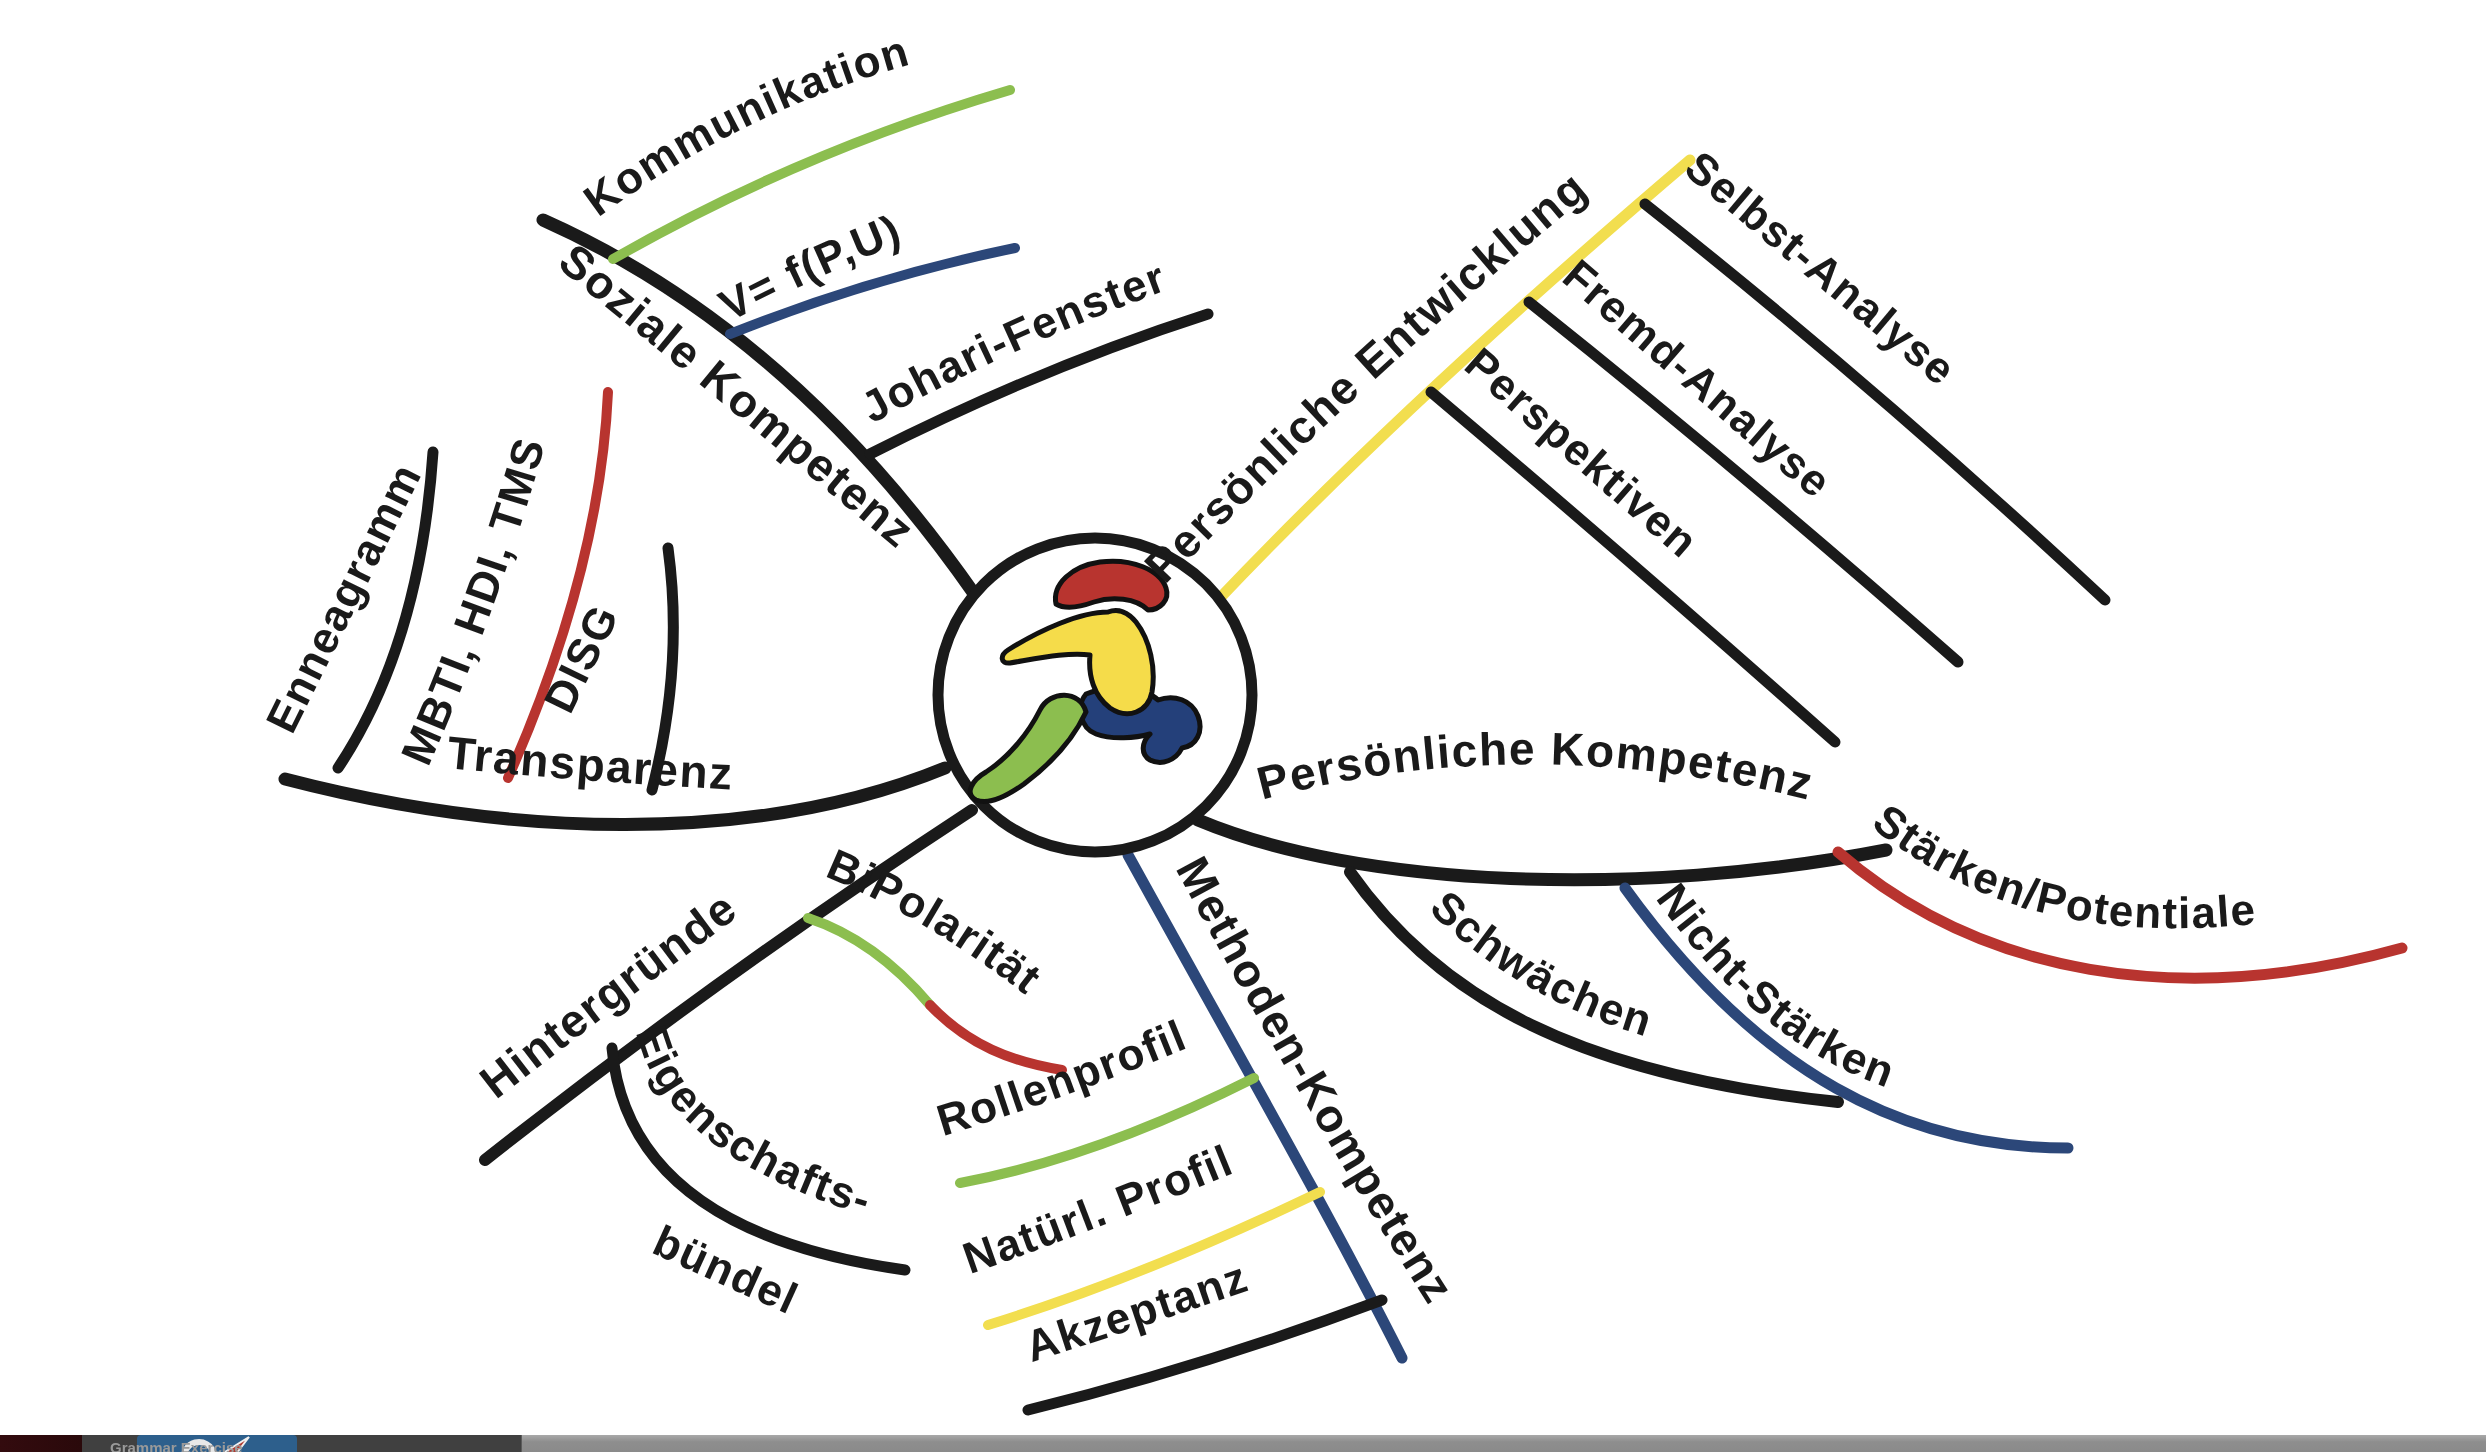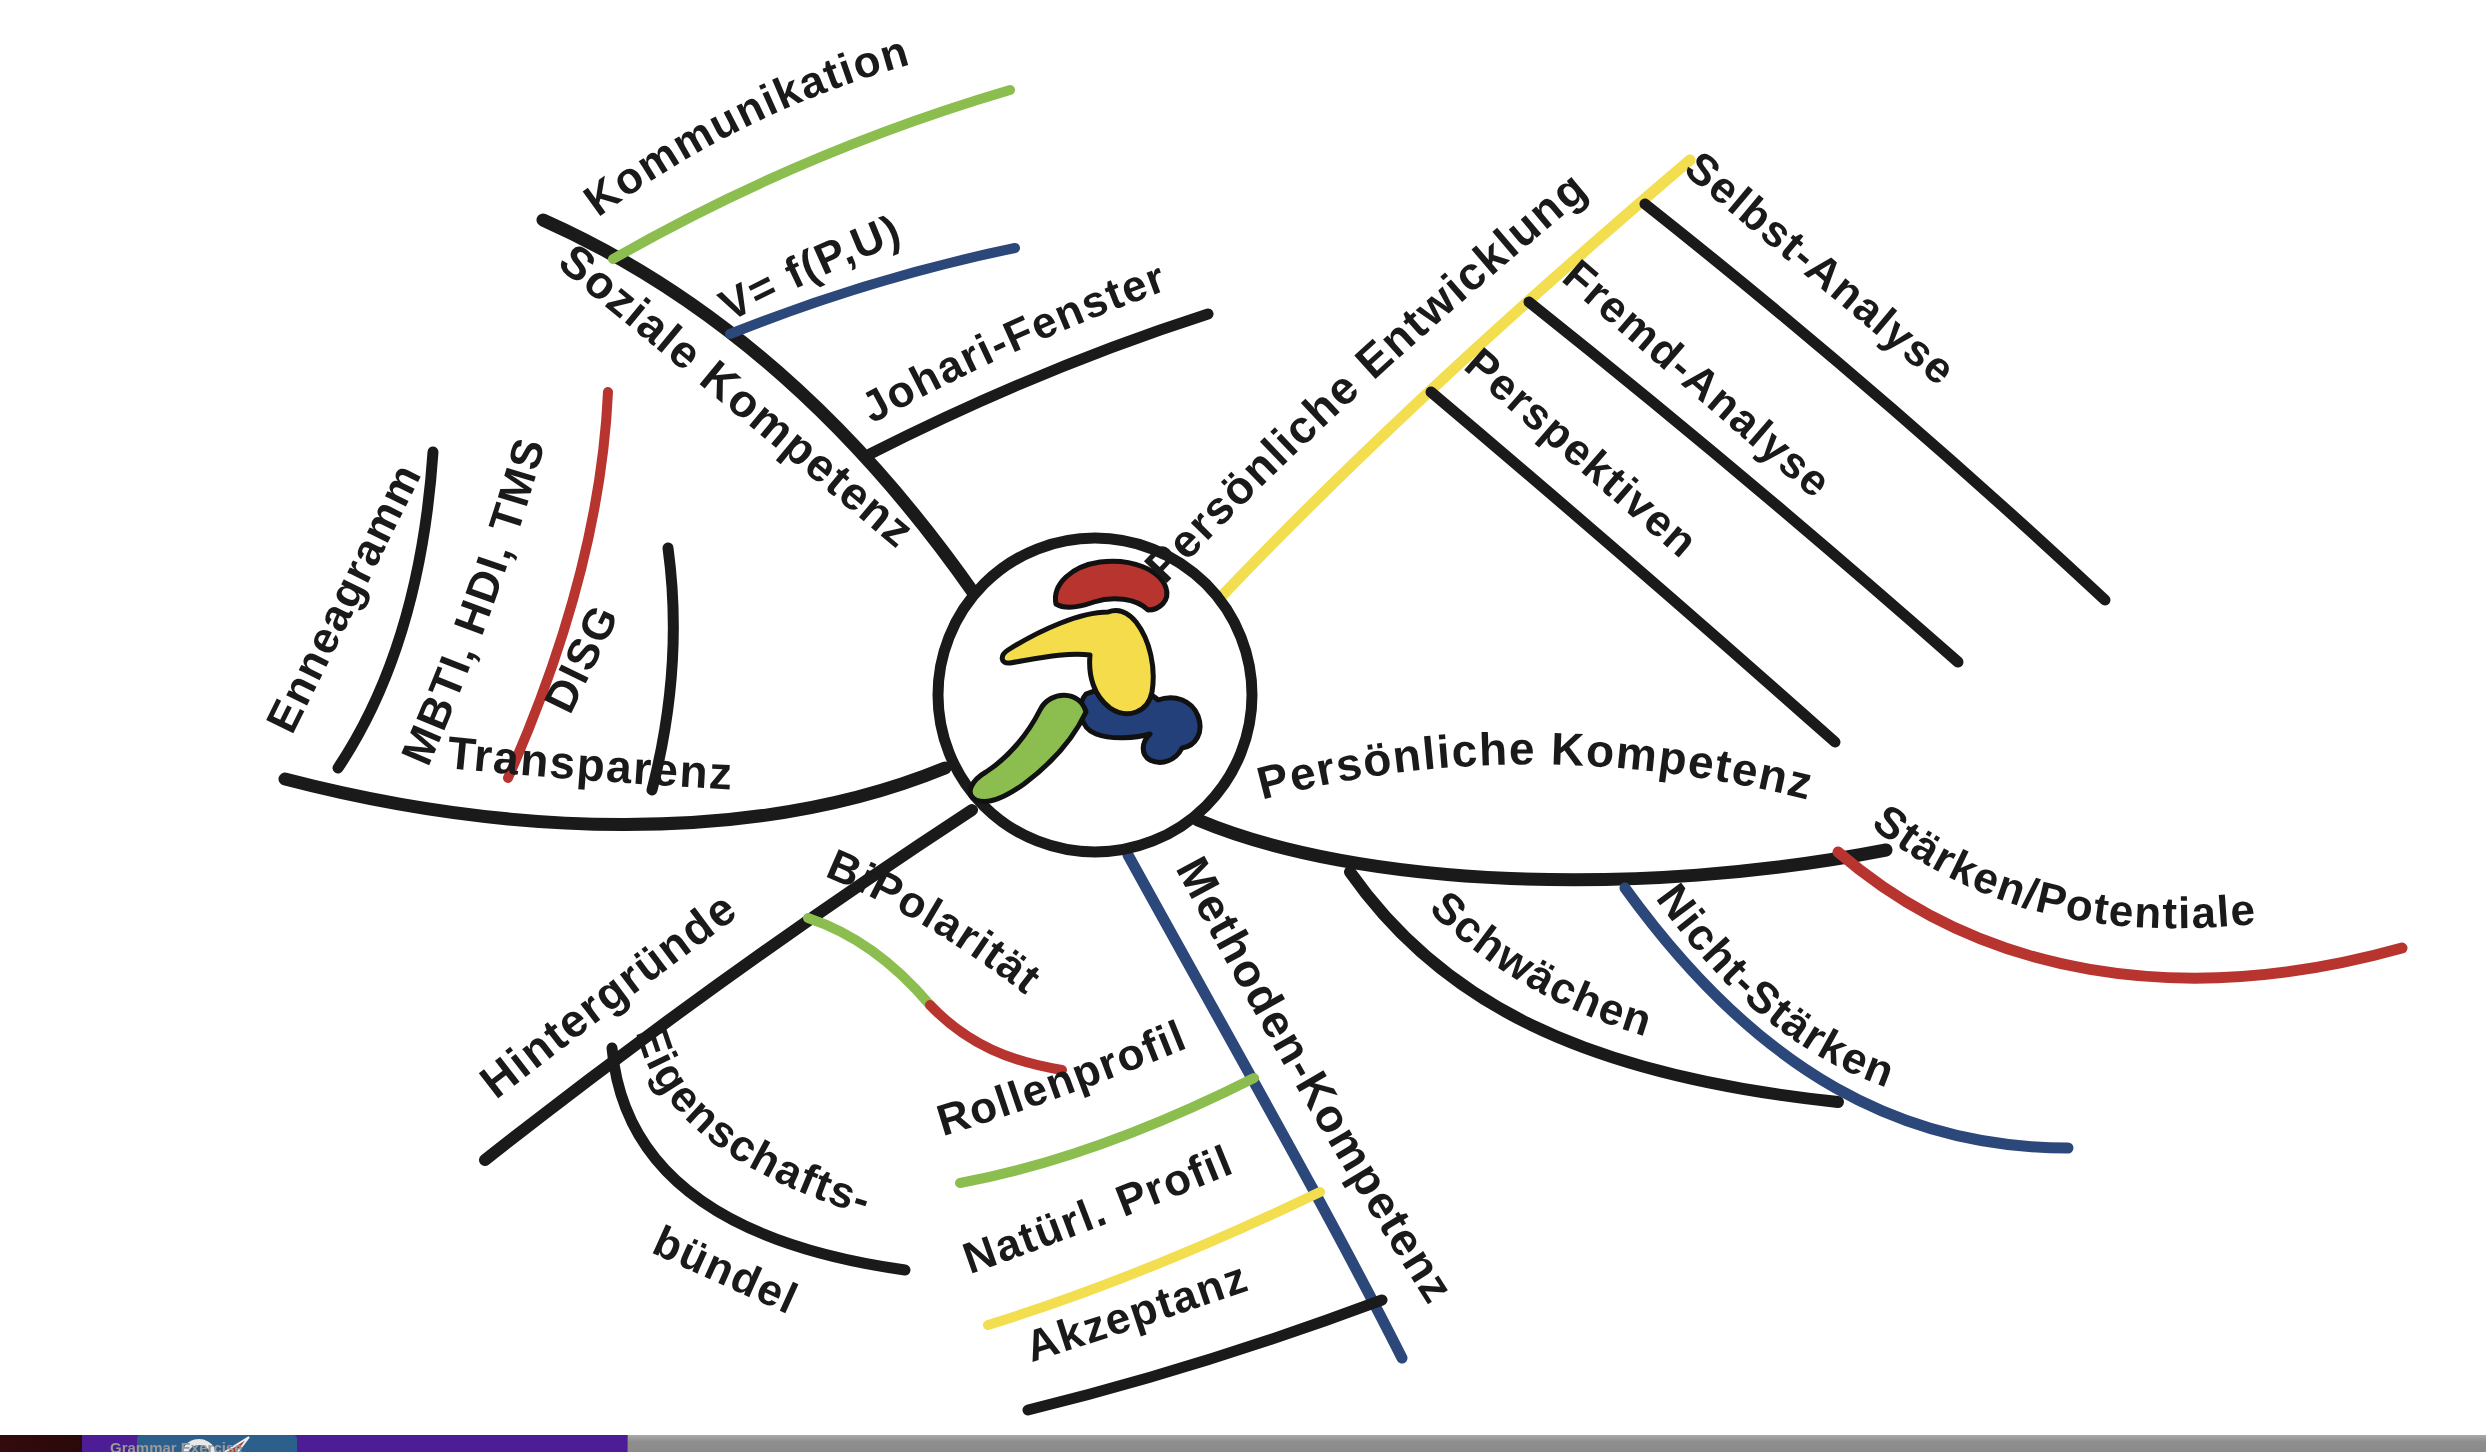--- a/index.html
+++ b/index.html
@@ -5,21 +5,21 @@
   html,body{margin:0;padding:0;background:#ffffff;}
   #stage{position:relative;width:2486px;height:1452px;overflow:hidden;background:#ffffff;
          font-family:"Liberation Sans", sans-serif;}
   svg{position:absolute;left:0;top:0;}
   .lbl{font-family:"Liberation Sans", sans-serif;font-weight:bold;fill:#1A1A1A;
        font-size:44px;letter-spacing:1.5px;}
   .lbl-main{font-size:46px;}
   
   #taskbar{position:absolute;left:0;top:1435px;width:2486px;height:17px;display:flex;overflow:hidden;}
   .seg-maroon{width:82px;height:100%;background:linear-gradient(90deg,#330b0e,#2a090b);}
-  .seg-dark{width:545px;height:100%;background:#4c1d95;position:relative;display:flex;align-items:flex-end;overflow:hidden;}
+  .seg-dark{width:439px;height:100%;background:#404040;position:relative;display:flex;align-items:flex-end;overflow:hidden;}
   .seg-gray{flex:1;height:100%;background:linear-gradient(180deg,#a9a9a9 0%,#8e8e8e 40%,#8a8a8a 100%);border-left:1px solid #5c5c5c;}
   .tb-logo{margin-left:55px;width:160px;height:40px;flex:0 0 auto;}
   .tb-label{margin-left:28px;transform:translateY(4px);color:#9a9a9a;font-weight:bold;
             font-size:15px;white-space:nowrap;font-family:"Liberation Sans",sans-serif;}
 </style>
 </head>
 <body>
 
 <div id="stage">
 

